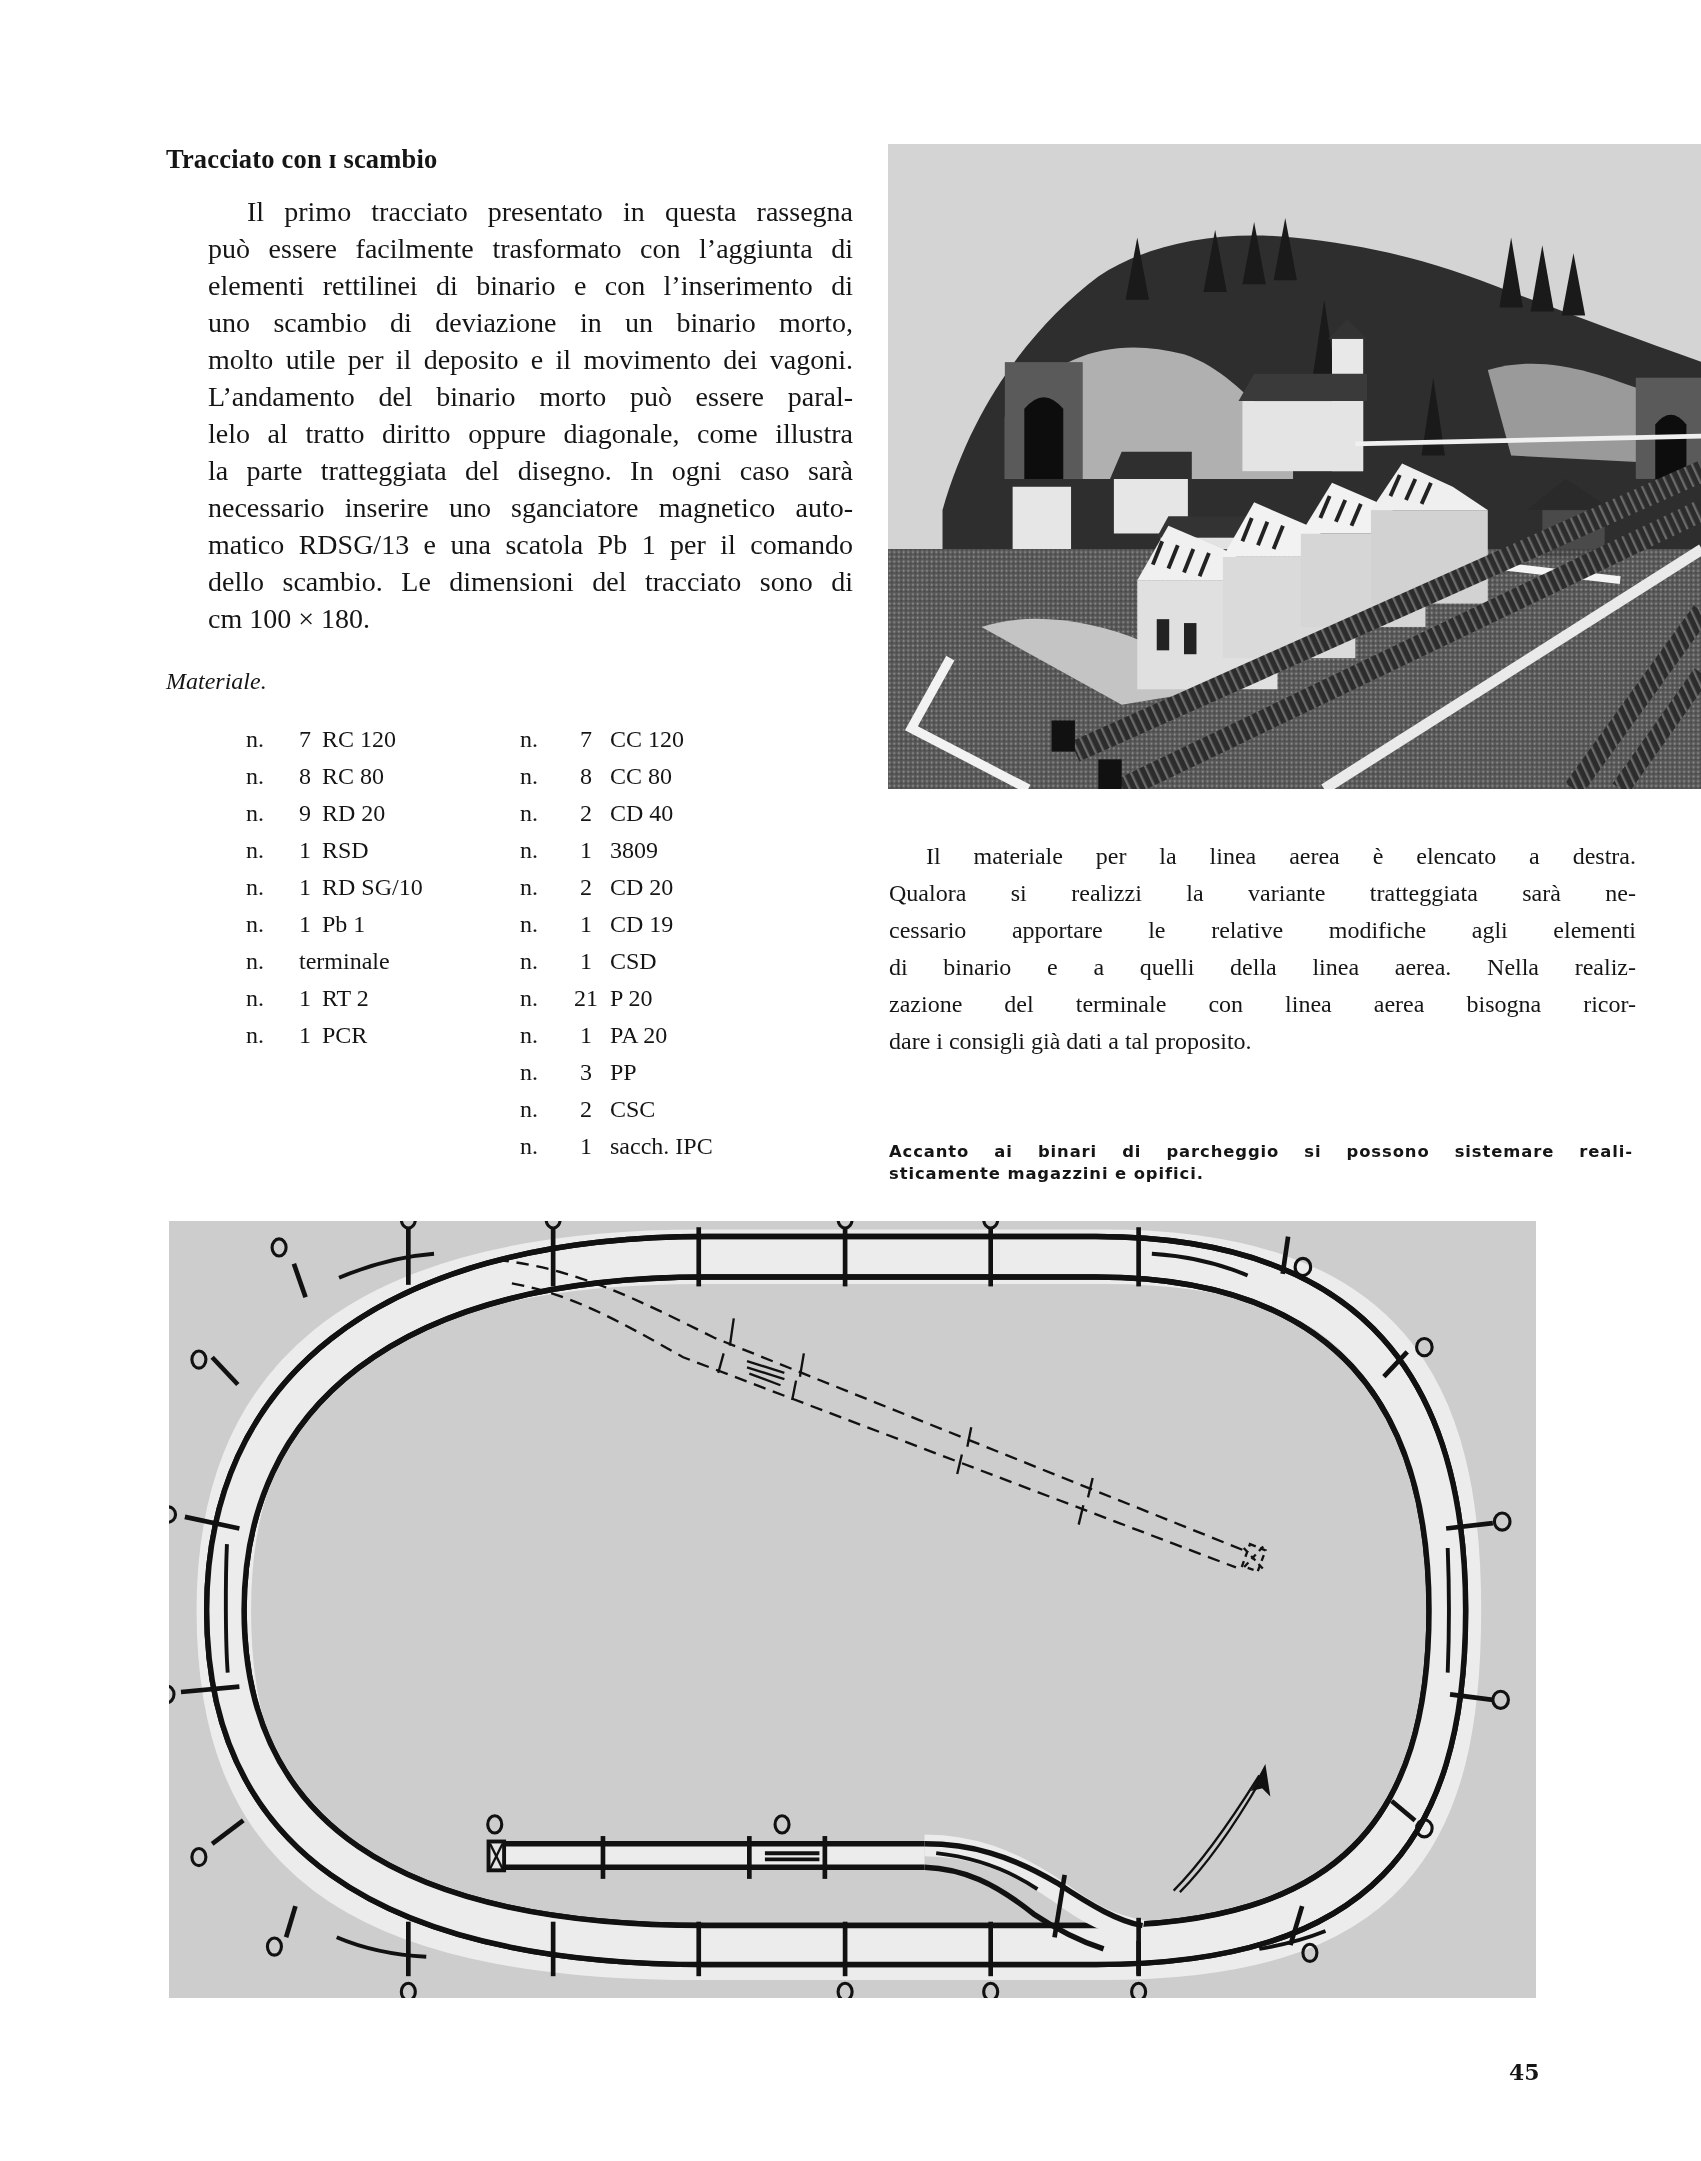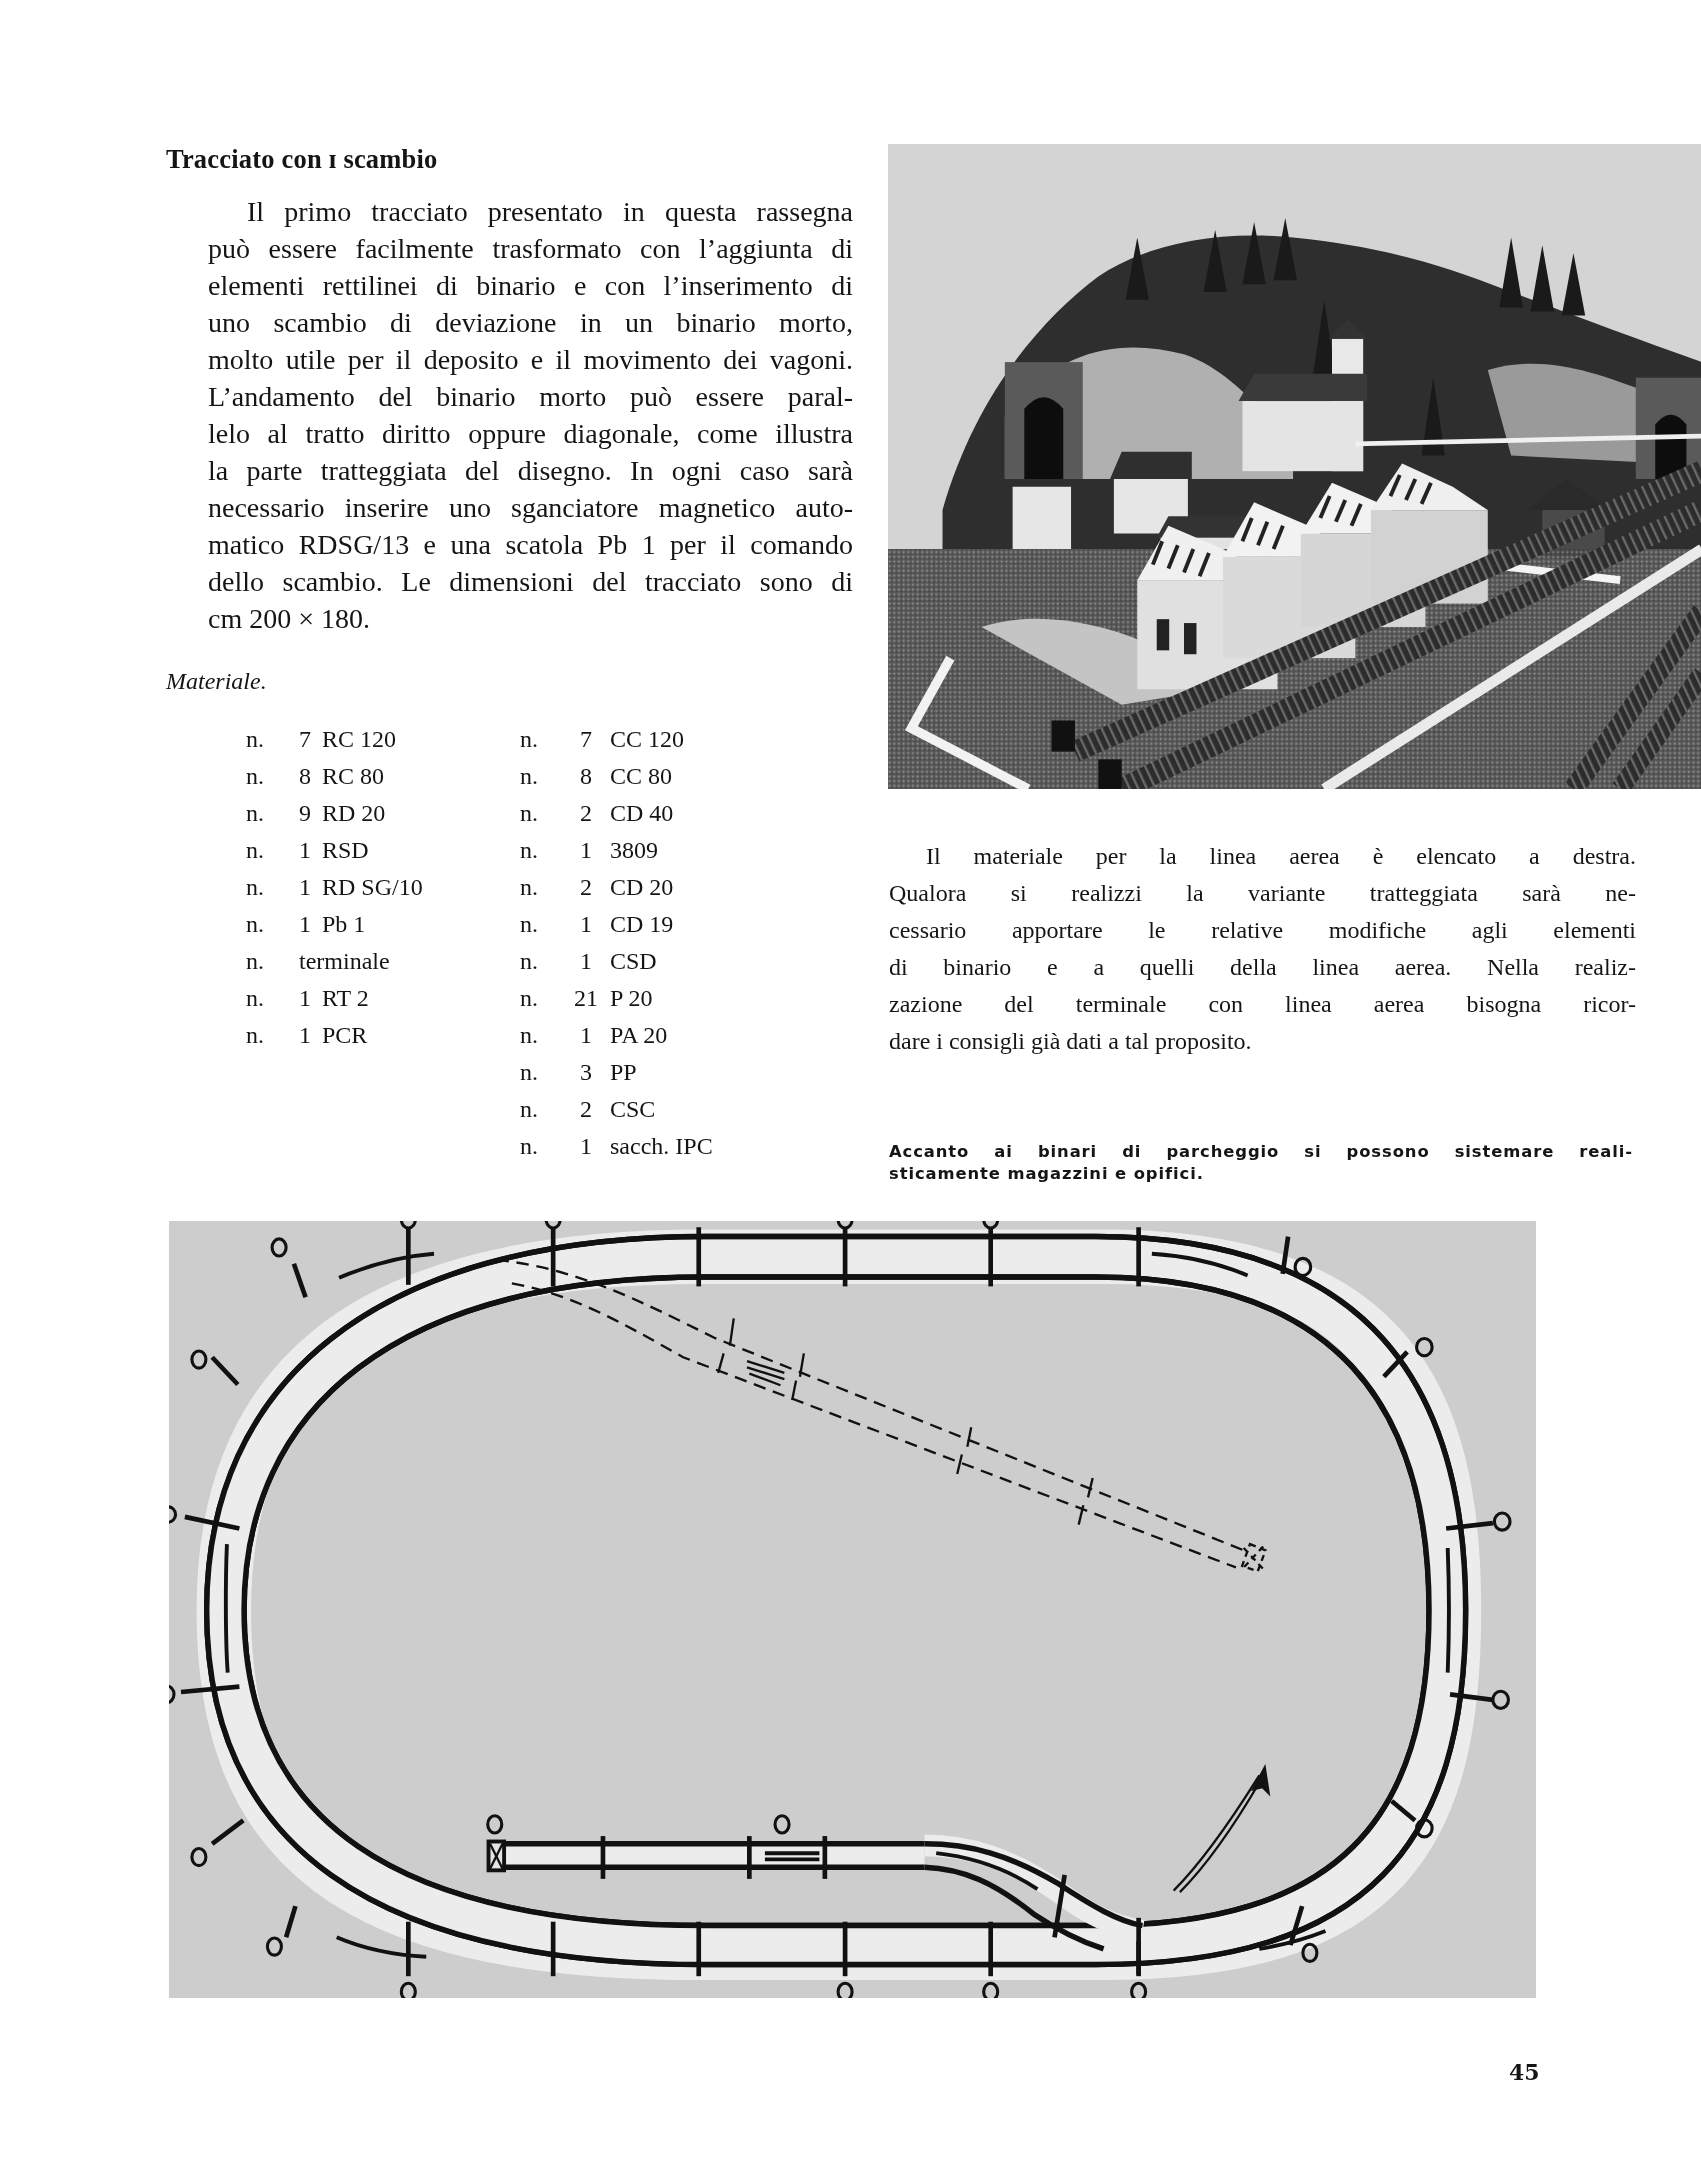--- a/index.html
+++ b/index.html
@@ -50,21 +50,21 @@
   <span class="ln">può essere facilmente trasformato con l’aggiunta di</span>
   <span class="ln">elementi rettilinei di binario e con l’inserimento di</span>
   <span class="ln">uno scambio di deviazione in un binario morto,</span>
   <span class="ln">molto utile per il deposito e il movimento dei vagoni.</span>
   <span class="ln">L’andamento del binario morto può essere paral-</span>
   <span class="ln">lelo al tratto diritto oppure diagonale, come illustra</span>
   <span class="ln">la parte tratteggiata del disegno. In ogni caso sarà</span>
   <span class="ln">necessario inserire uno sganciatore magnetico auto-</span>
   <span class="ln">matico RDSG/13 e una scatola Pb 1 per il comando</span>
   <span class="ln">dello scambio. Le dimensioni del tracciato sono di</span>
-  <span class="ln last">cm 200 × 180.</span>
+  <span class="ln last">cm 100 × 180.</span>
 </div>
 
 <div id="mat-label" class="serif">Materiale.</div>
 
 <div id="mat-col-1" class="mat-col serif">
   <div class="mat-row">
       <span class="n">n.</span>
       <span class="q">7</span>
       <span>RC 120</span>
     </div>

